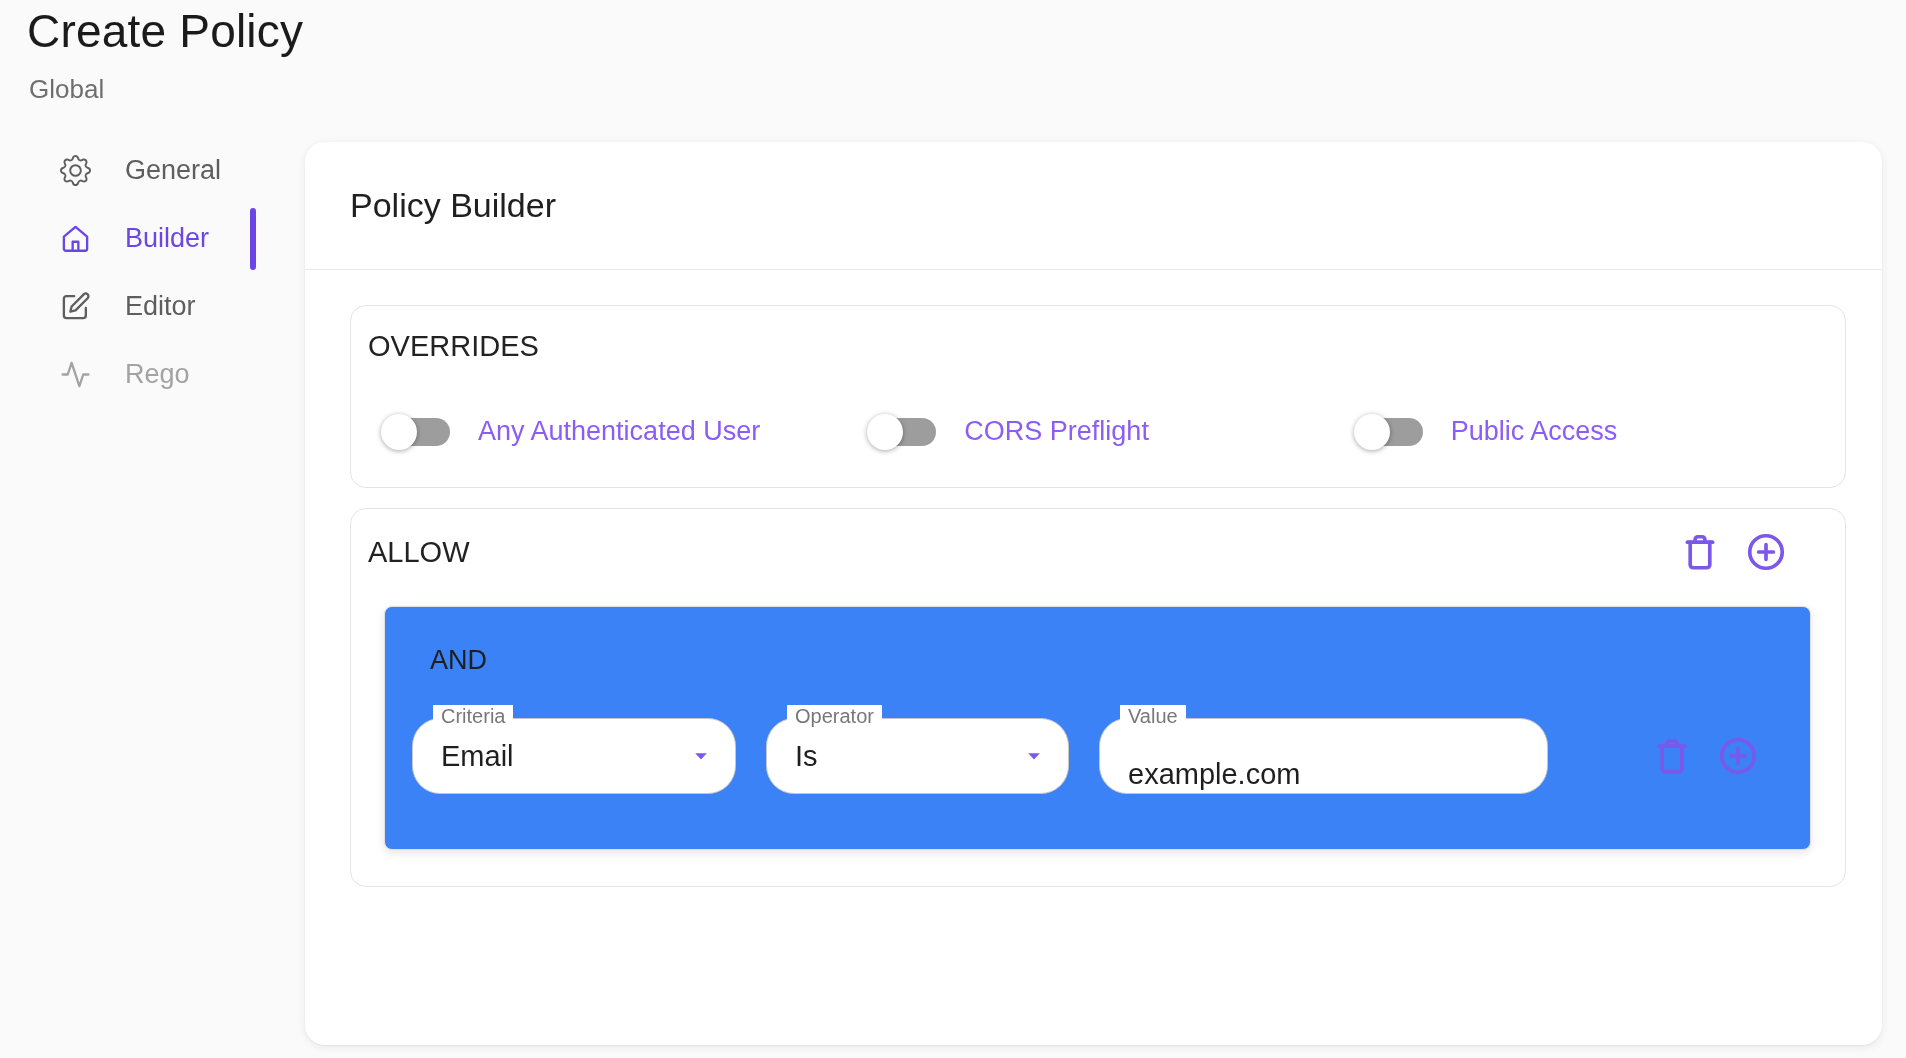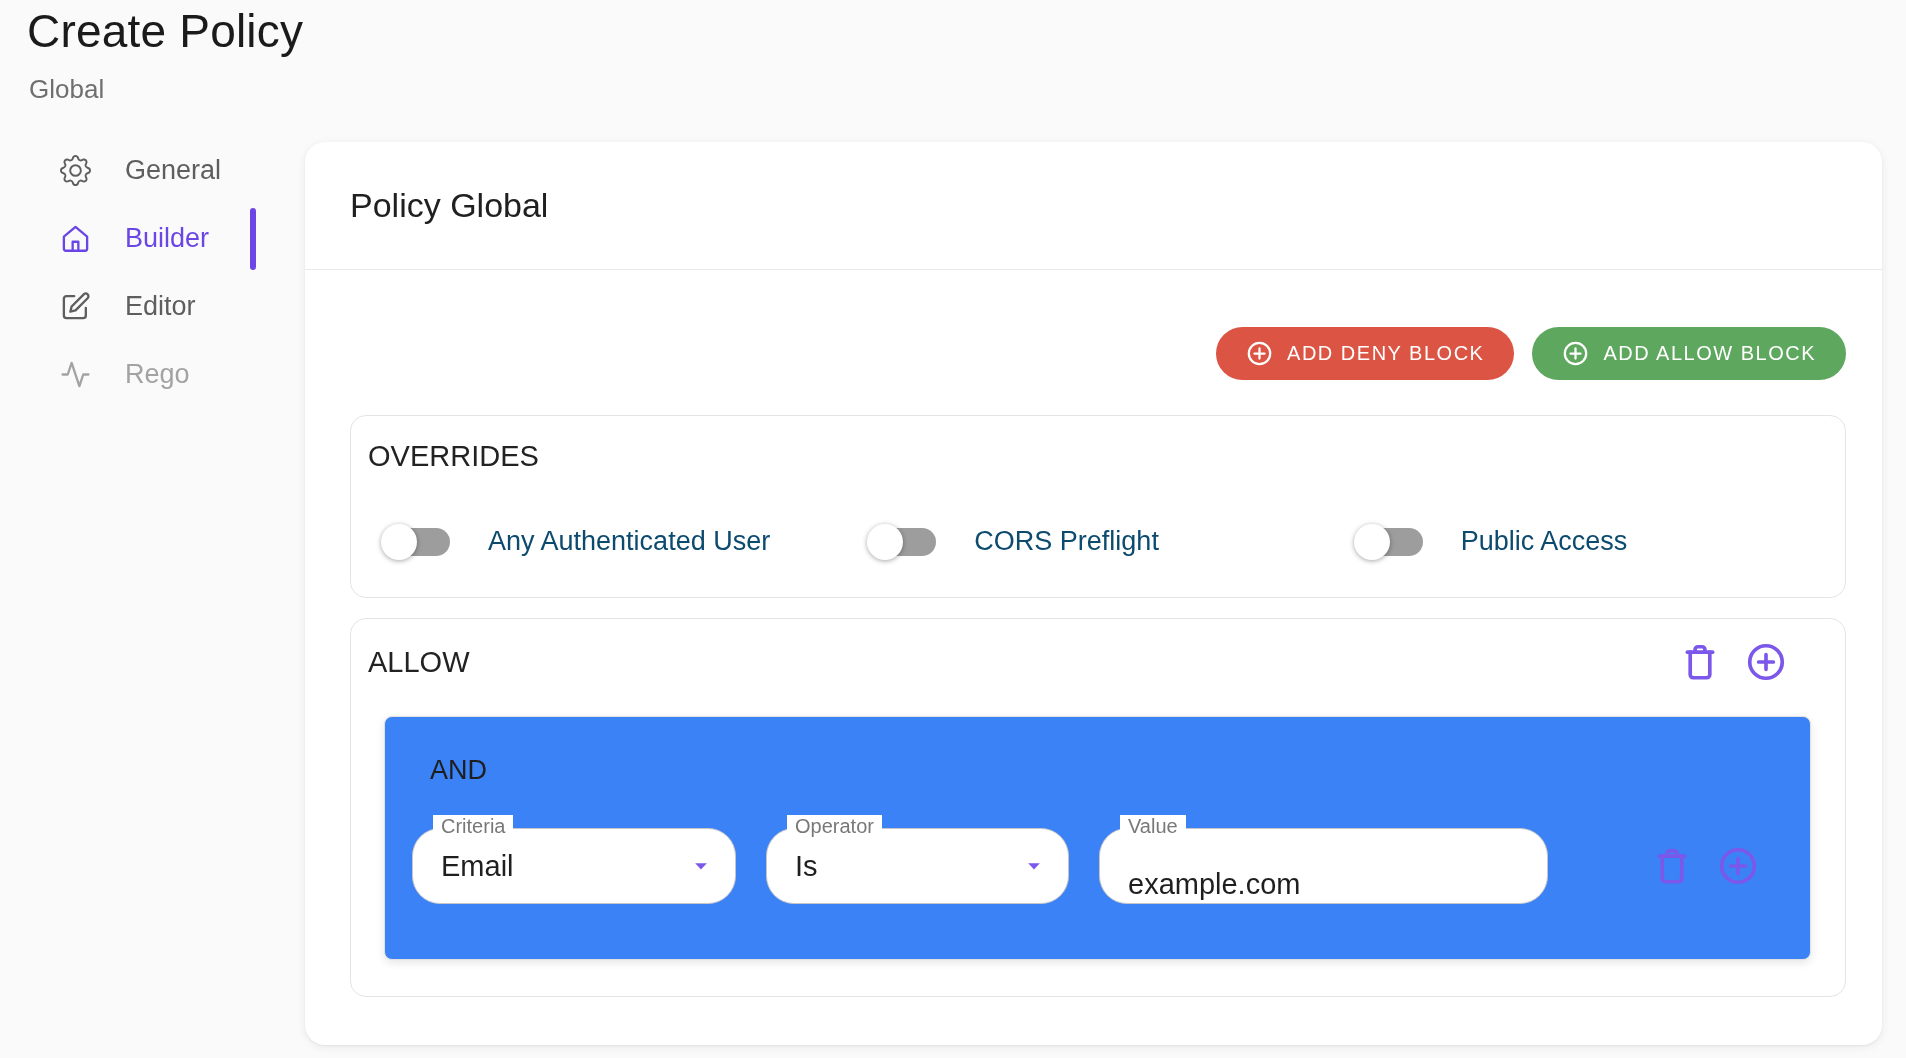--- a/index.html
+++ b/index.html
@@ -34,21 +34,21 @@
 
   .group-box { border:1px solid #E4E4E4; border-radius:16px; background:#fff; }
   .overrides-box { margin-top:35px; padding:24px 0 40px; }
   .box-title { padding-left:17px; font-size:29px; color:#222; }
 
   .toggles-row { margin-top:53px; display:flex; padding-left:35px; align-items:center; }
   .toggle-group { display:flex; align-items:center; width:490px; }
   .switch { position:relative; width:68px; height:28px; flex:0 0 auto; cursor:pointer; }
   .track { width:64px; height:28px; border-radius:14px; background:#9d9d9d; }
   .thumb { position:absolute; left:-5px; top:-4px; width:36px; height:36px; border-radius:50%; background:#fff; box-shadow:0 1px 5px rgba(0,0,0,.35); }
-  .toggle-label { margin-left:34px; font-size:27px; color:#0c4a6e; }
+  .toggle-label { margin-left:24px; font-size:27px; color:#8b5cf6; }
 
   .allow-box { margin-top:20px; padding:22px 0 36px; }
   .allow-header { display:flex; align-items:center; padding:0 58px 0 17px; }
   .allow-header .icons { margin-left:auto; display:flex; align-items:center; gap:24px; }
   .icon-btn { width:42px; height:42px; cursor:pointer; background:none; border:none; padding:0; }
   .icon-btn svg { width:42px; height:42px; stroke:#7B57EA; fill:none; stroke-width:2.1; stroke-linecap:round; stroke-linejoin:round; }
 
   .and-card { margin:33px 34px 0 33px; border:1px solid #E2E2E2; border-radius:8px; background:#3b82f6; box-shadow:0 3px 8px rgba(0,0,0,.10); padding:38px 45px 55px 27px; }
   .and-label { margin-left:18px; font-size:27px; color:#1e1e1e; }
 
@@ -95,40 +95,24 @@
     <svg viewBox="0 0 24 24">
         <polyline points="22 12 18 12 15 21 9 3 6 12 2 12"></polyline>
       </svg>
     <span class="lbl">Rego</span>
   </div>
 </div>
 <div class="active-bar"></div>
 
 <div class="main-card">
   <div class="card-header">
-    <span class="t">Policy Global</span>
+    <span class="t">Policy Builder</span>
   </div>
   <div class="card-body">
 
-    <div class="actions-row">
-      <button class="btn btn-deny">
-        <svg viewBox="0 0 24 24">
-            <circle cx="12" cy="12" r="9.5"></circle>
-            <path d="M12 7.5v9M7.5 12h9"></path>
-          </svg>
-        <span>ADD DENY BLOCK</span>
-      </button>
-      <button class="btn btn-allow">
-        <svg viewBox="0 0 24 24">
-            <circle cx="12" cy="12" r="9.5"></circle>
-            <path d="M12 7.5v9M7.5 12h9"></path>
-          </svg>
-        <span>ADD ALLOW BLOCK</span>
-      </button>
-    </div>
 
     <div class="group-box overrides-box">
       <div class="box-title">OVERRIDES</div>
       <div class="toggles-row">
         <div class="toggle-group">
           <div class="switch">
               <div class="track"></div>
               <div class="thumb"></div>
             </div>
           <span class="toggle-label">Any Authenticated User</span>

